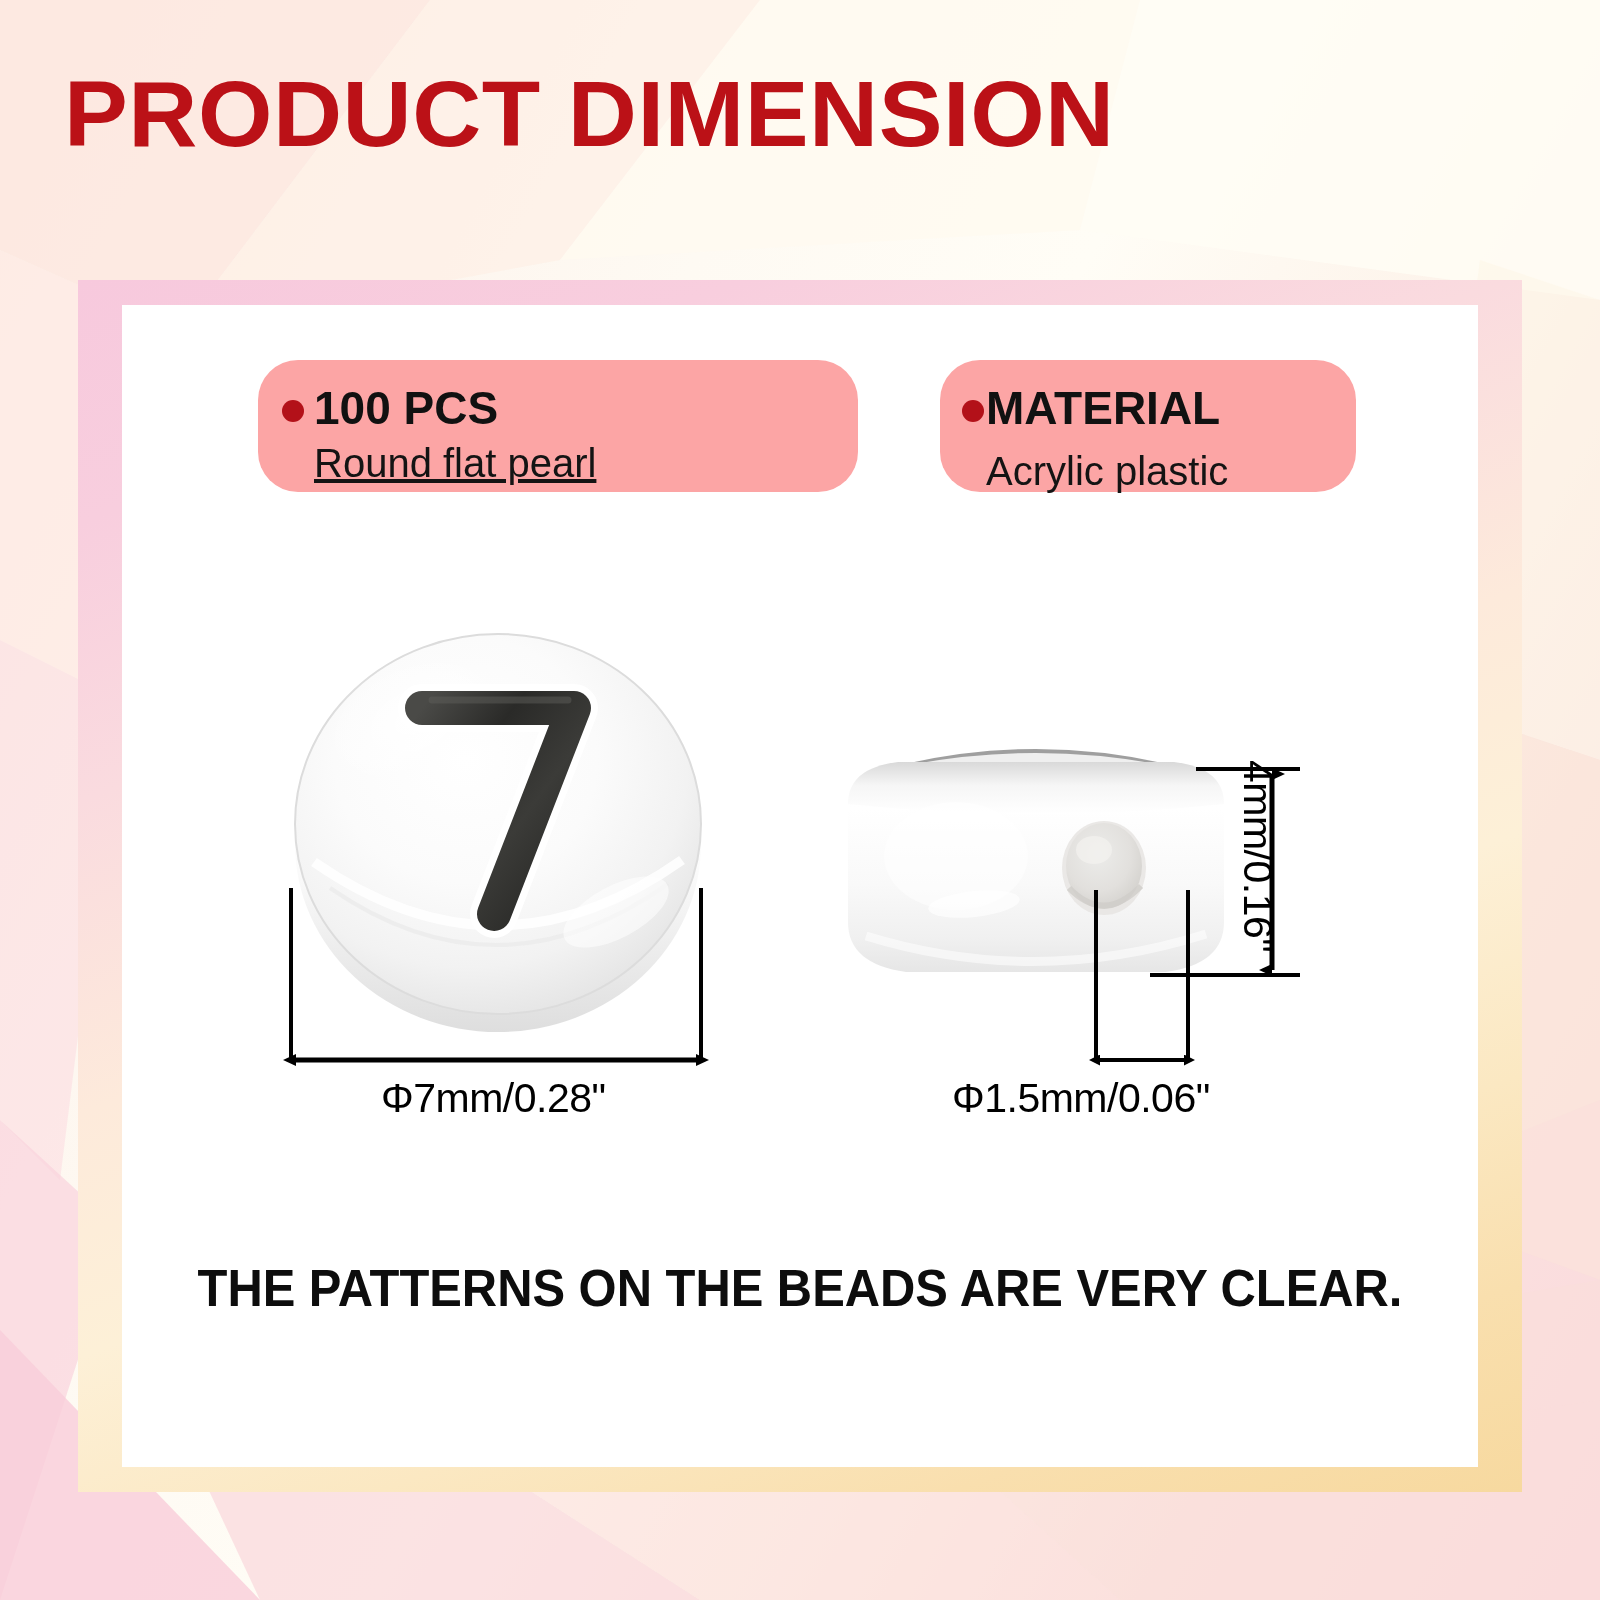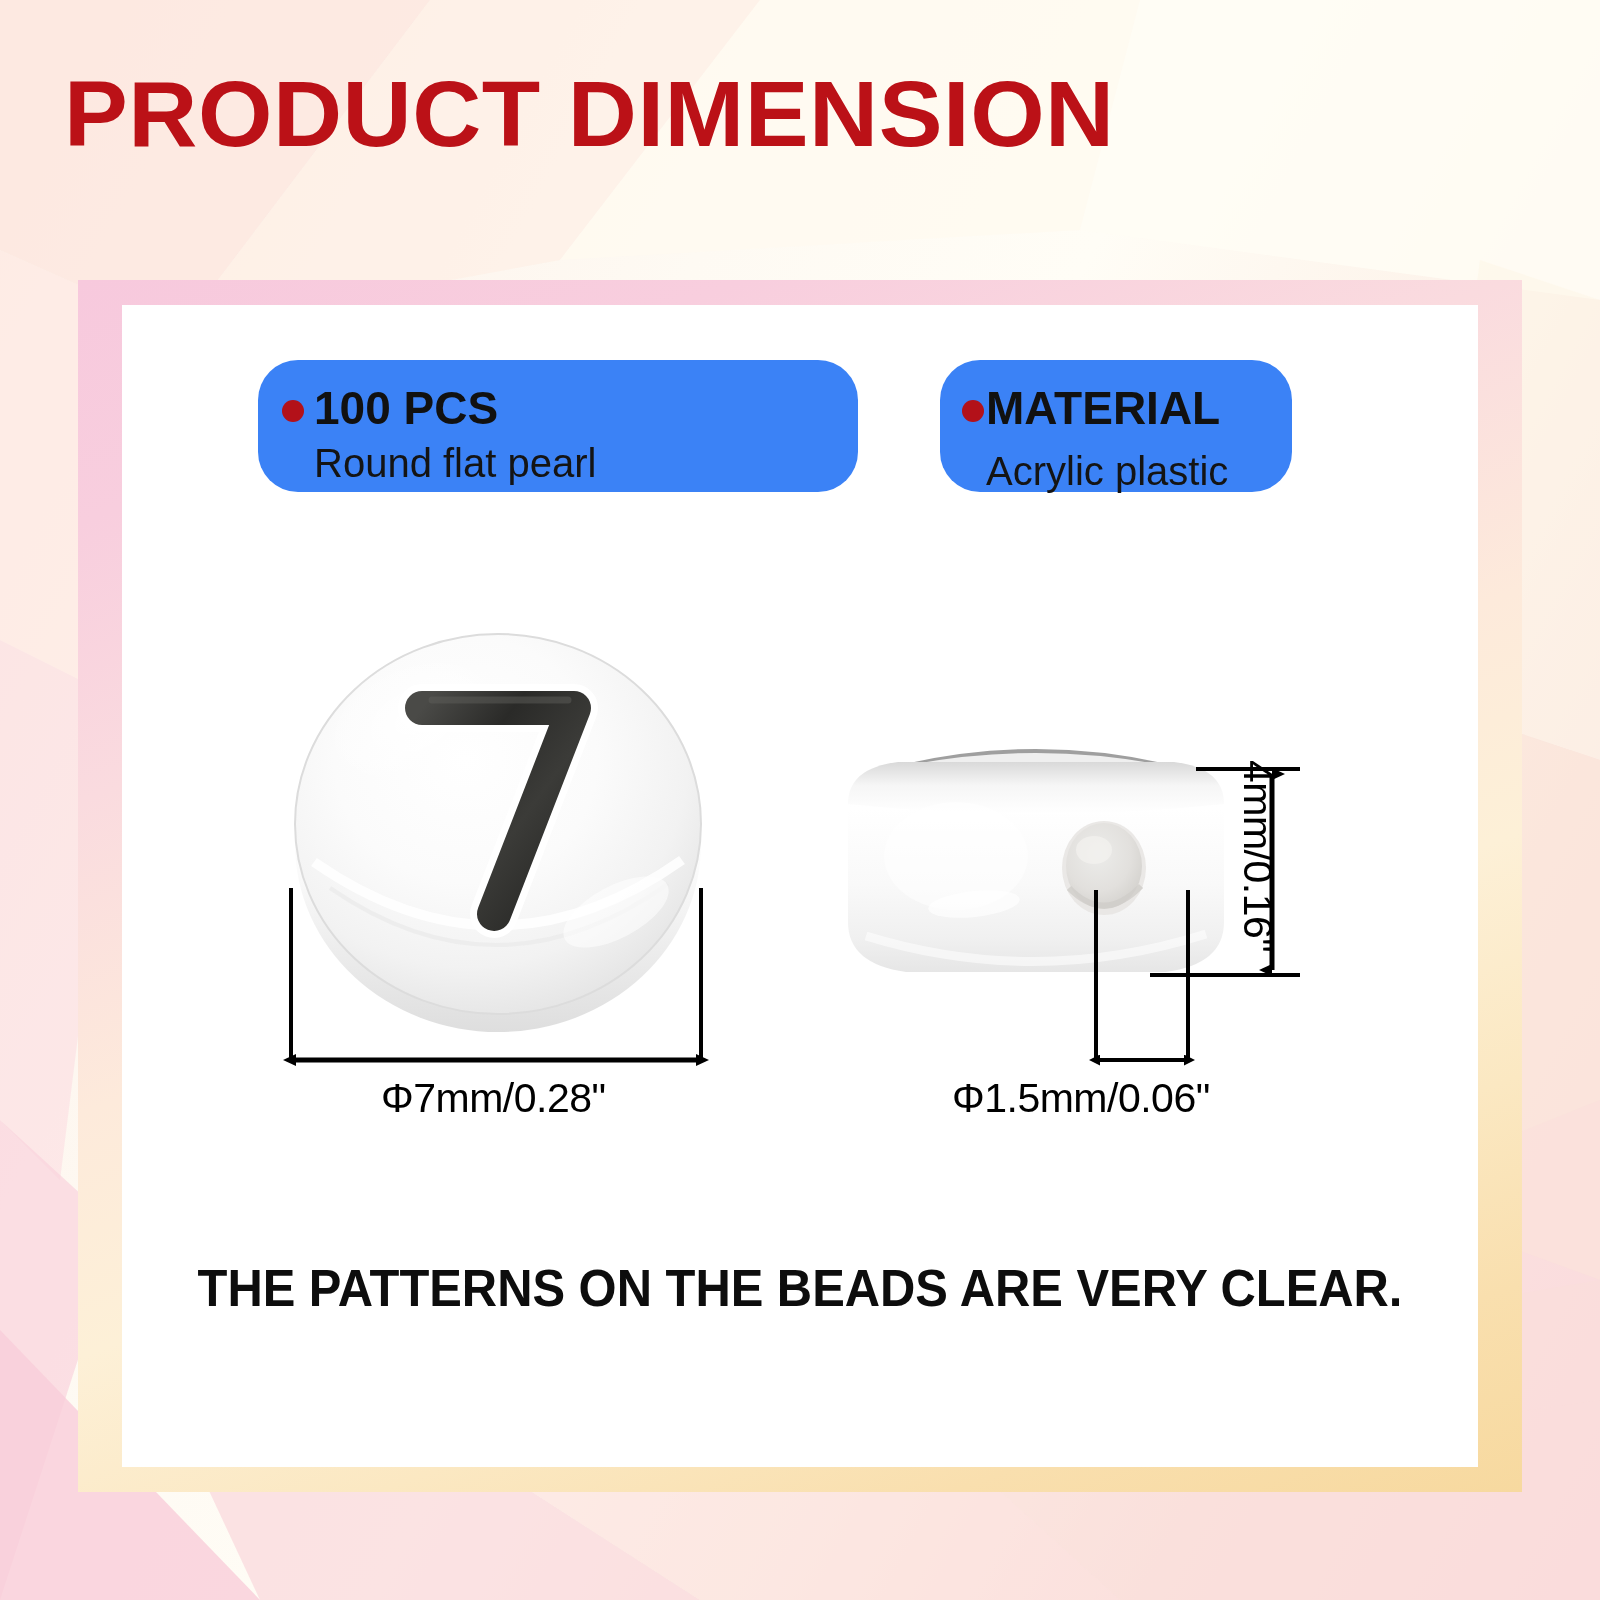--- a/index.html
+++ b/index.html
@@ -68,27 +68,27 @@
     letter-spacing: 0.5px;
     white-space: nowrap;
     font-family: "Liberation Sans", sans-serif;
     transform: scaleX(1.04);
     transform-origin: left center;
   }
 
   
   .pill {
     position: absolute;
-    background: #3b82f6;
+    background: #fca5a5;
     border-radius: 40px;
     box-sizing: border-box;
     display: block;
   }
   #pill-pcs   { left: 258px; top: 360px; width: 600px; height: 132px; }
-  #pill-mat   { left: 940px; top: 360px; width: 352px; height: 132px; }
+  #pill-mat   { left: 940px; top: 360px; width: 416px; height: 132px; }
 
   .pill-dot {
     position: absolute;
     width: 22px;
     height: 22px;
     border-radius: 50%;
     background: #b31119;
   }
   #pill-pcs .pill-dot { left: 24px; top: 40px; }
   #pill-mat .pill-dot { left: 22px; top: 40px; }
@@ -103,21 +103,21 @@
   }
   .pill-sub {
     position: absolute;
     font-size: 40px;
     font-weight: normal;
     color: #141414;
     white-space: nowrap;
     line-height: 1;
   }
   #pill-pcs .pill-title { left: 56px; top: 25px; }
-  #pill-pcs .pill-sub   { left: 56px; top: 83px; }
+  #pill-pcs .pill-sub   { left: 56px; top: 83px; text-decoration: underline; }
   #pill-mat .pill-title { left: 46px; top: 25px; }
   #pill-mat .pill-sub   { left: 46px; top: 83px; margin-top: 8px; }
 
   
   #bead-top-wrap {
     position: absolute;
     left: 286px;
     top: 612px;
     width: 430px;
     height: 430px;

